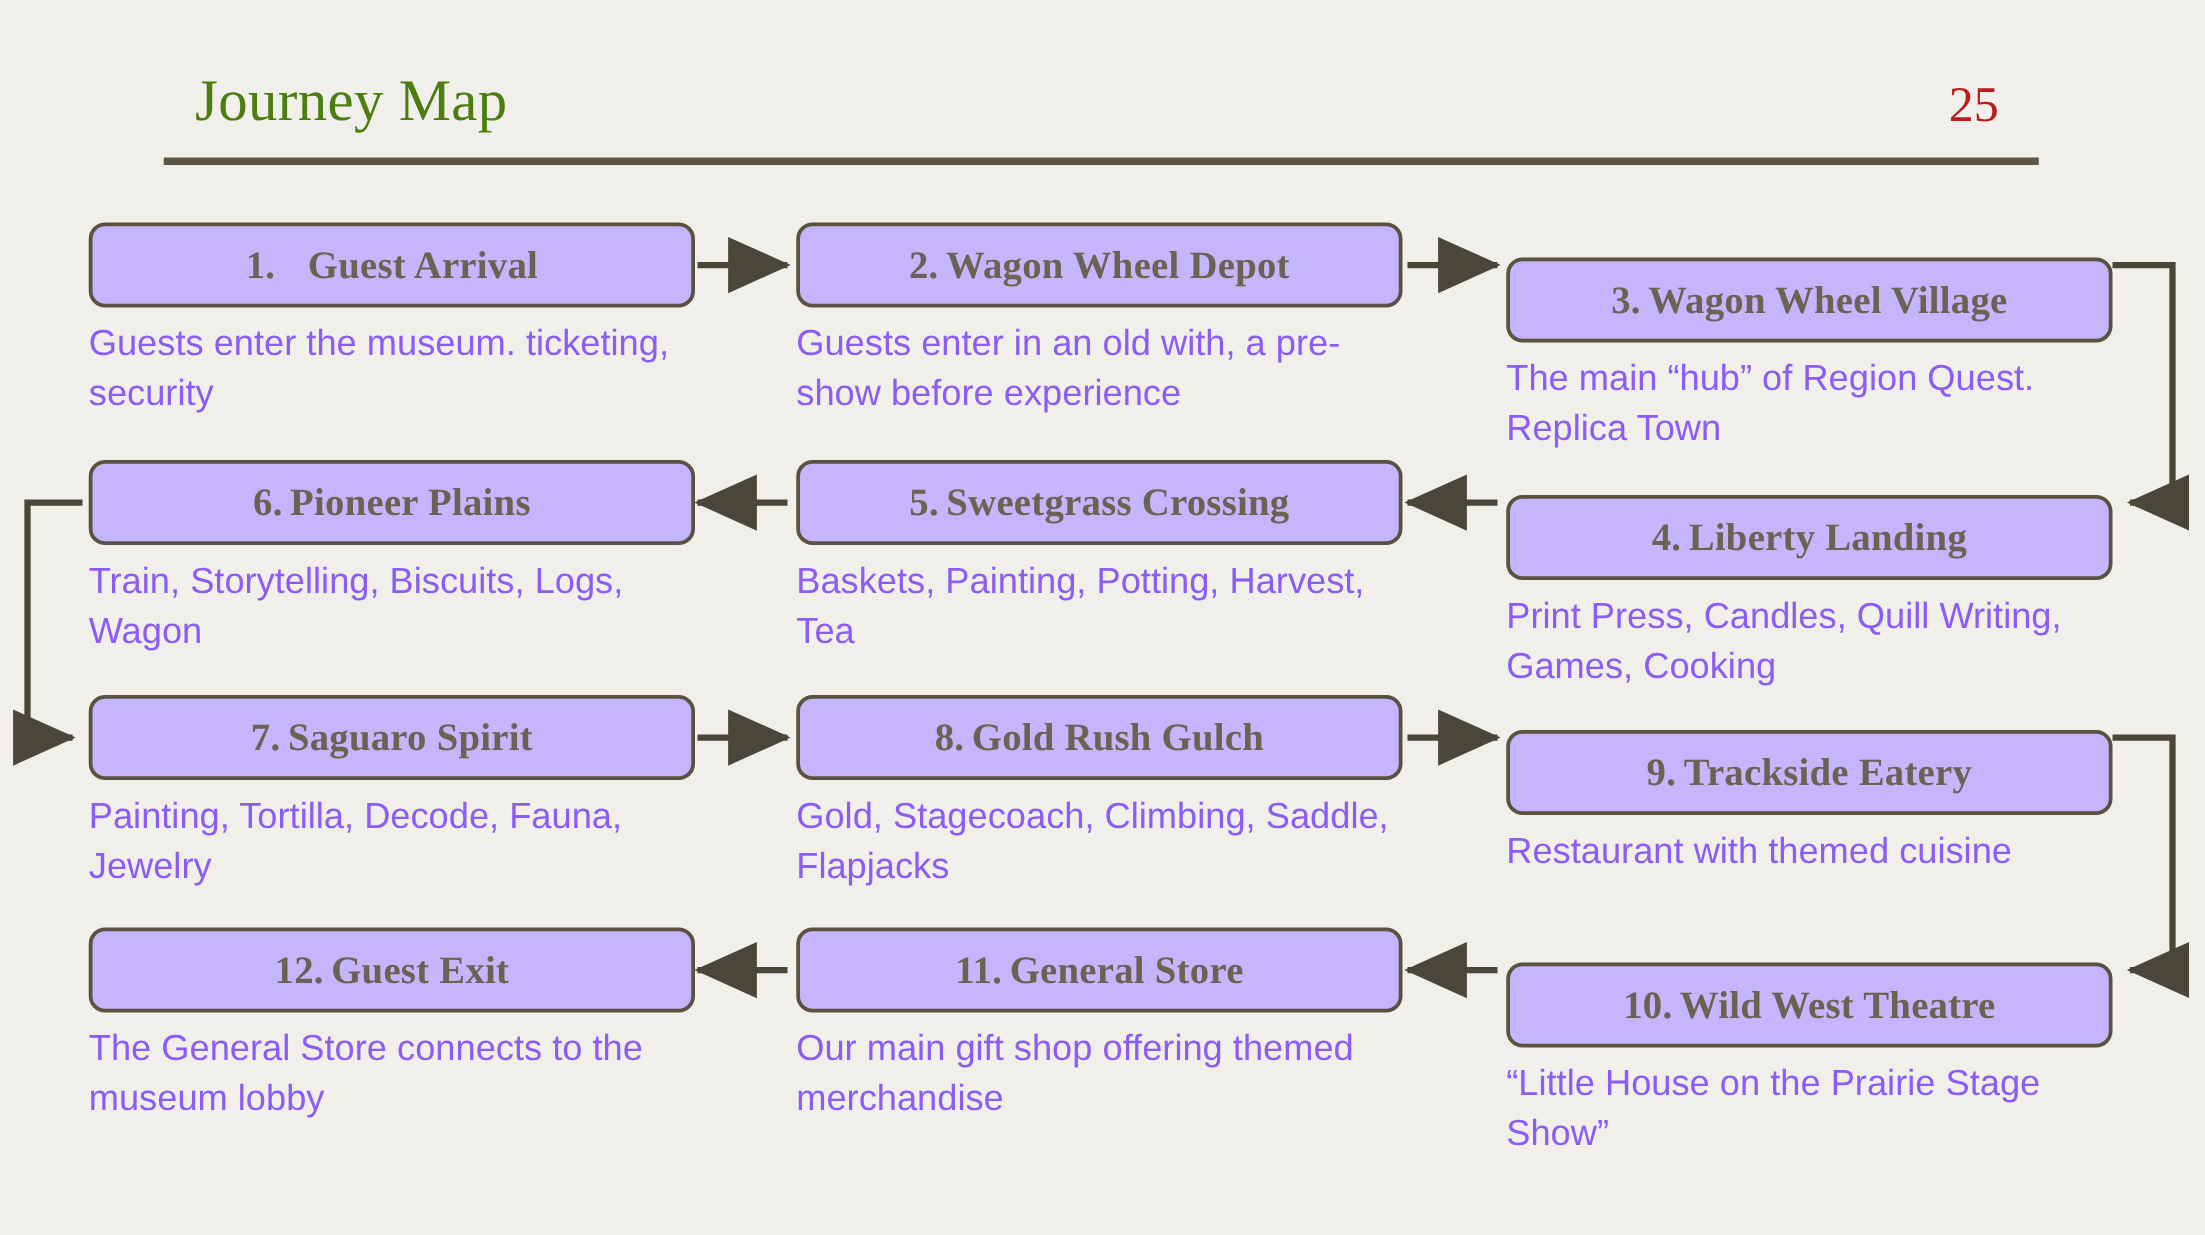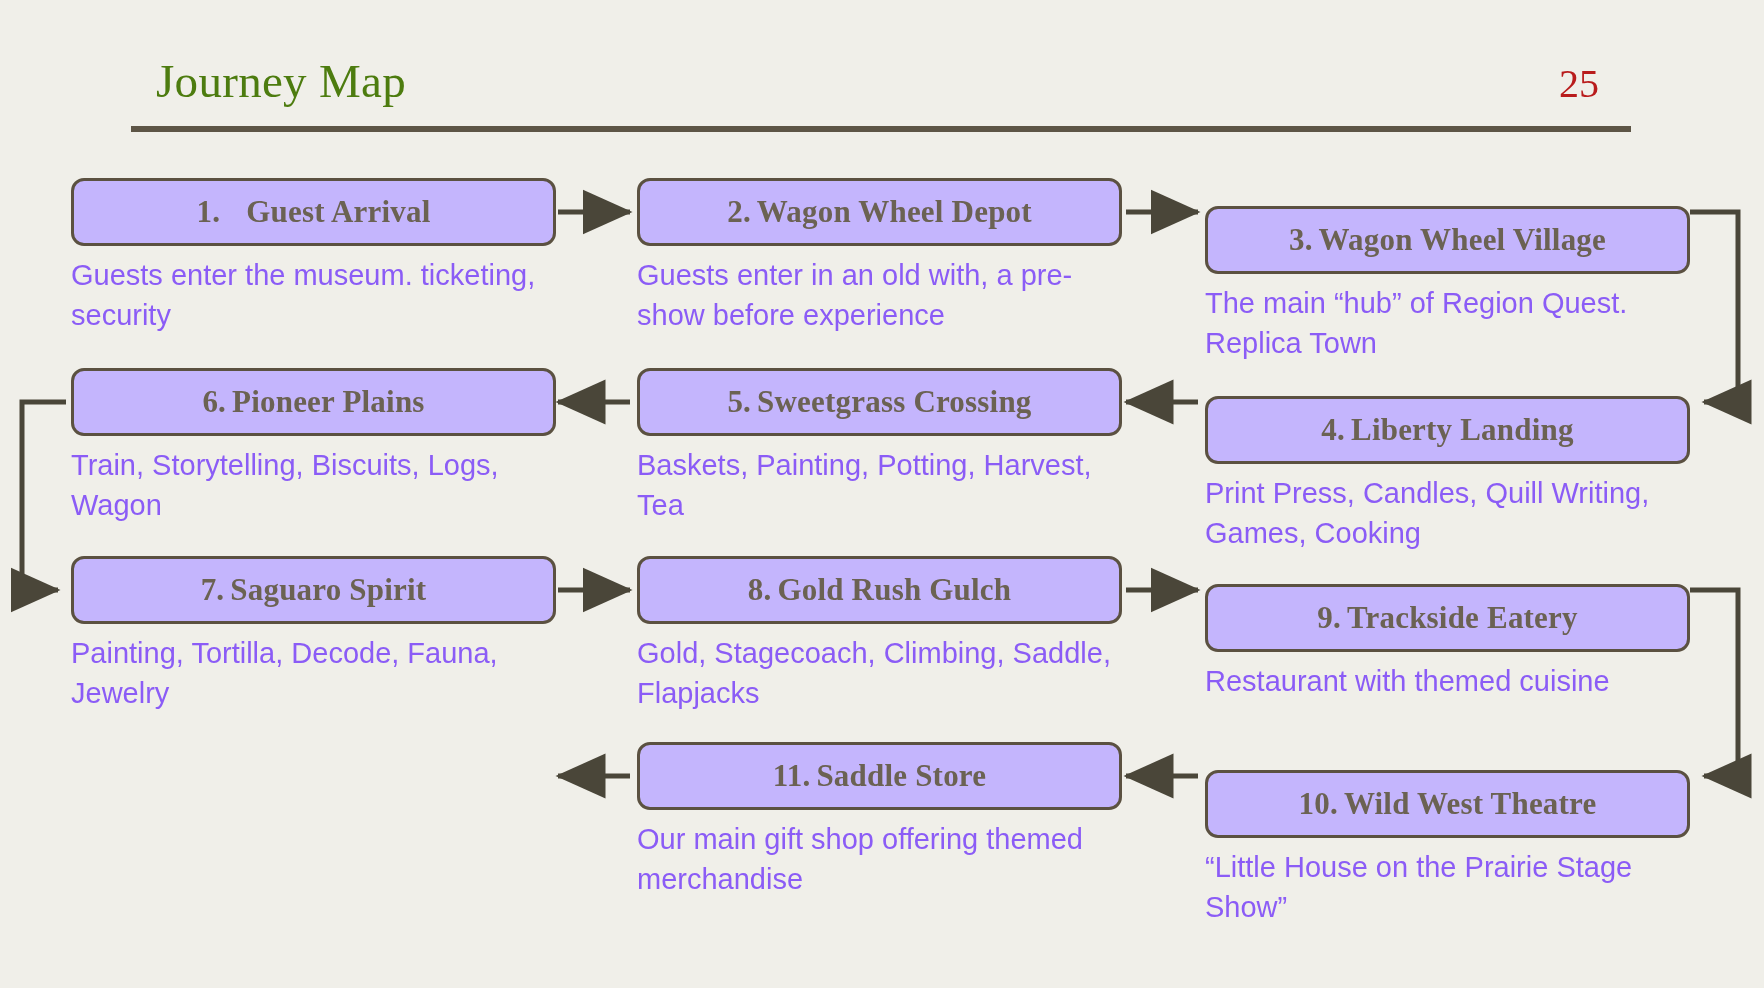--- a/index.html
+++ b/index.html
@@ -212,24 +212,30 @@
     <div class="node-caption">Gold, Stagecoach, Climbing, Saddle, Flapjacks</div>
   </div>
 
   <div class="node col-3 row-3">
     <div class="node-box">
       <div class="node-title"><span class="num">9.</span><span>Trackside Eatery</span></div>
     </div>
     <div class="node-caption">Restaurant with themed cuisine</div>
   </div>
 
+  <div class="node col-1 row-4">
+    <div class="node-box">
+      <div class="node-title"><span class="num">12.</span><span>Guest Exit</span></div>
+    </div>
+    <div class="node-caption">The General Store connects to the museum lobby</div>
+  </div>
 
   <div class="node col-2 row-4">
     <div class="node-box">
-      <div class="node-title"><span class="num">11.</span><span>Saddle Store</span></div>
+      <div class="node-title"><span class="num">11.</span><span>General Store</span></div>
     </div>
     <div class="node-caption">Our main gift shop offering themed merchandise</div>
   </div>
 
   <div class="node col-3 row-4">
     <div class="node-box">
       <div class="node-title"><span class="num">10.</span><span>Wild West Theatre</span></div>
     </div>
     <div class="node-caption">“Little House on the Prairie Stage Show”</div>
   </div>

